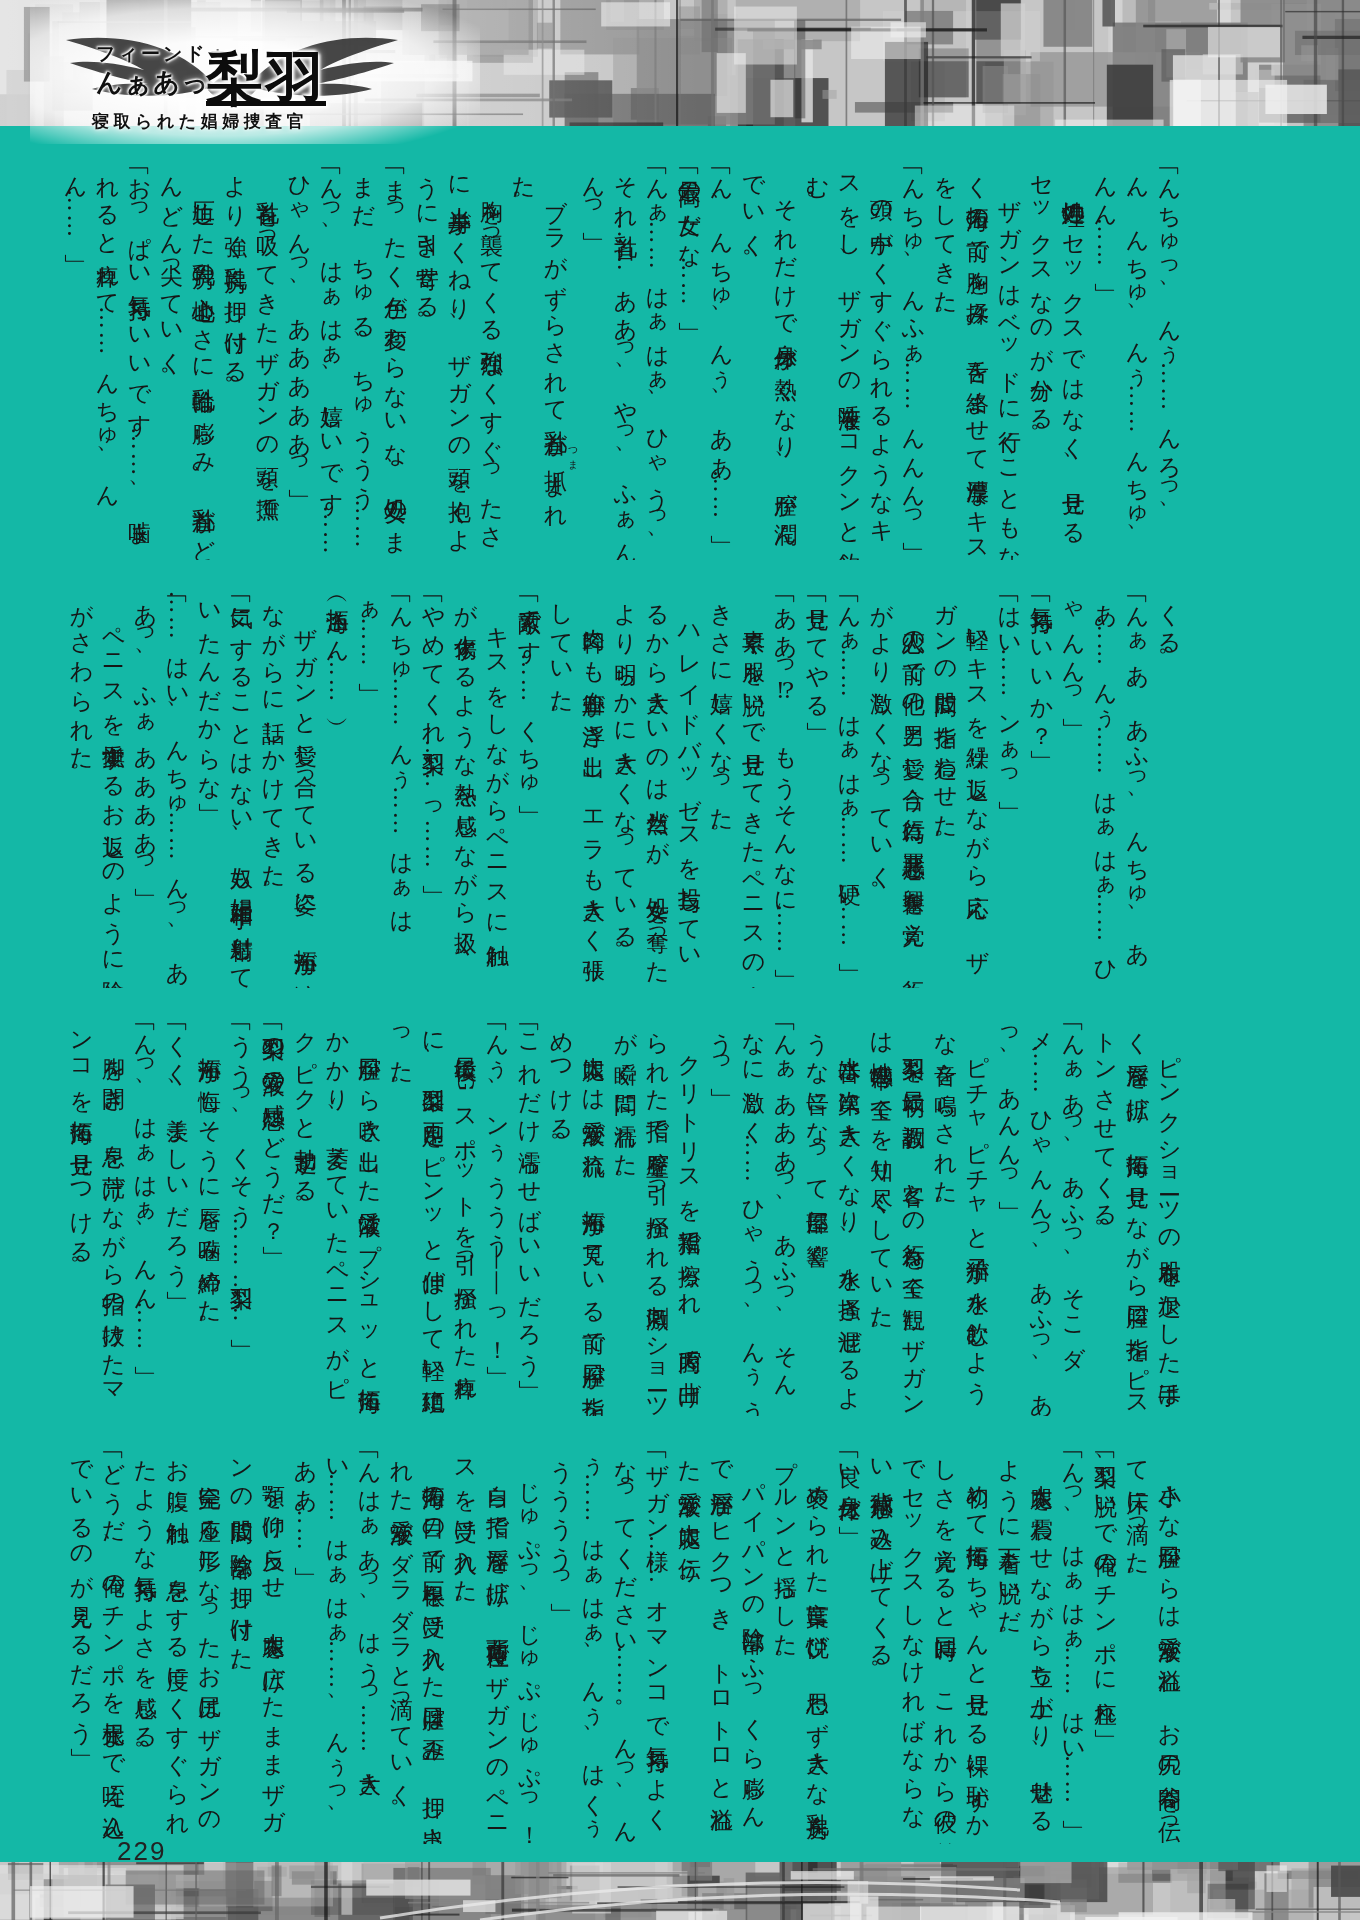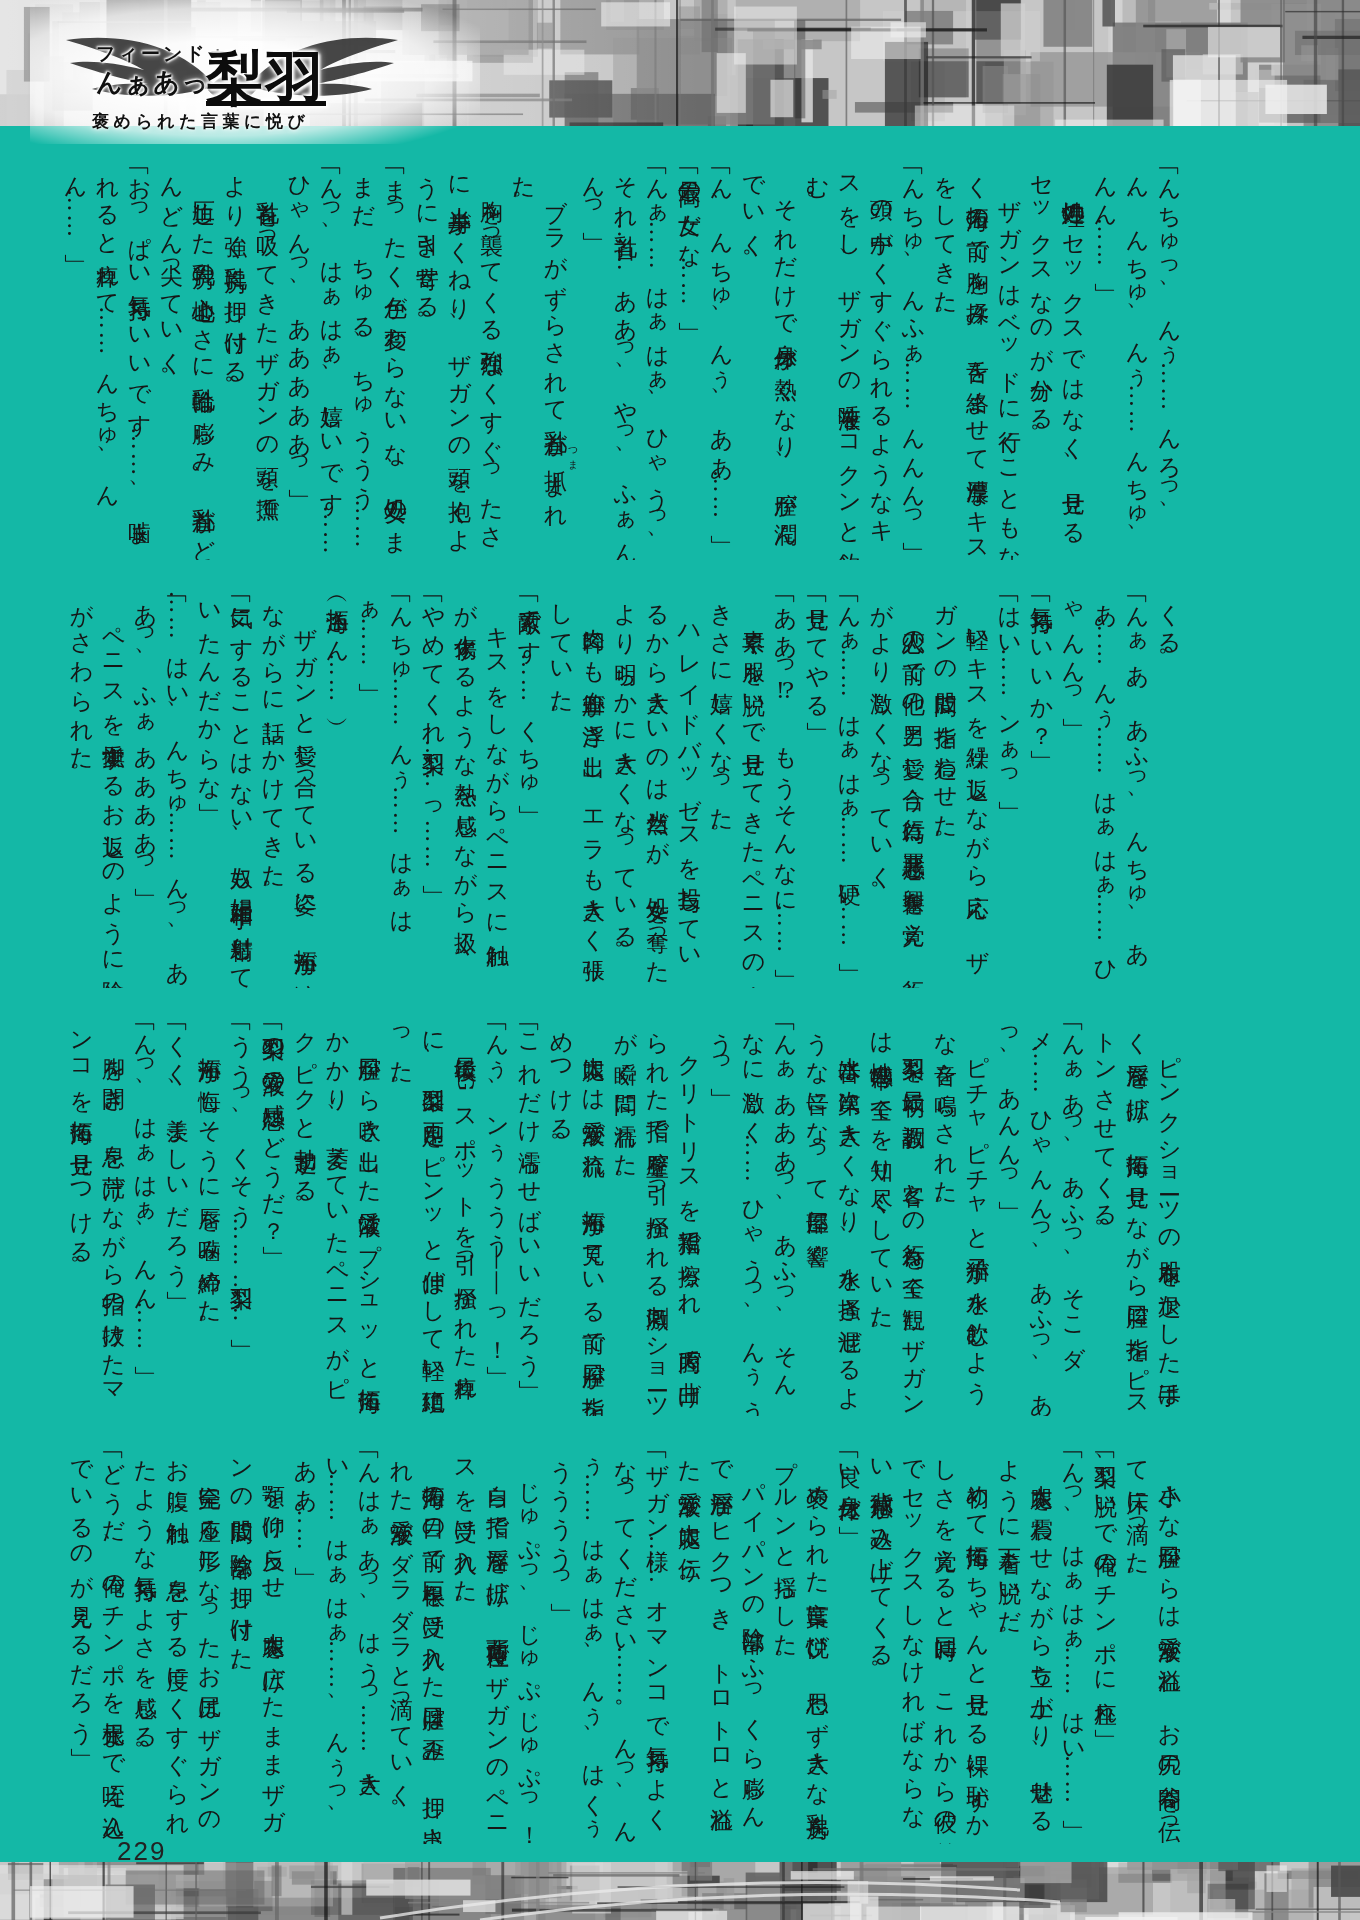--- a/index.html
+++ b/index.html
@@ -270,21 +270,21 @@
         <path d="M190,58 C225,16 285,4 340,12 C300,24 280,32 262,42 C292,34 318,32 336,35 C300,47 278,52 258,56 C282,55 300,57 314,61 C282,70 232,71 190,58 Z"></path>
         <path d="M158,58 C123,16 63,4 8,12 C48,24 68,32 86,42 C56,34 30,32 12,35 C48,47 70,52 90,56 C66,55 48,57 34,61 C66,70 116,71 158,58 Z"></path>
         <path d="M150,62 C165,40 185,40 198,62 C185,78 163,78 150,62 Z"></path>
       </g>
     </svg>
     <div class="logo-kana">
       <div class="l1">フィーンドゥ</div>
       <div class="l2">んぁあっ</div>
     </div>
     <div class="logo-title">梨羽</div>
-    <div class="subtitle">褒められた言葉に悦び</div>
+    <div class="subtitle">寝取られた娼婦捜査官</div>
   </div>
 
   <main>
     <section class="band" id="band0" style="color: rgb(22, 22, 22);">
         <p class="dialogue">「んちゅっ、んぅ……んろっ、ん、んちゅ、んぅ……んちゅ、んん……」</p>
         <p class="narration">性処理のセックスではなく、見せるセックスなのが分かる。</p>
         <p class="narration">ザガンはベッドに行くこともなく拓海の前で胸を揉み、舌を絡ませて濃厚なキスをしてきた。</p>
         <p class="dialogue">「んちゅ、んふぁ……んんんっ」</p>
         <p class="narration">頭の中がくすぐられるようなキスをし、ザガンの唾液をコクンと飲む。</p>
         <p class="narration">それだけで身体が熱くなり、膣が潤んでいく。</p>

